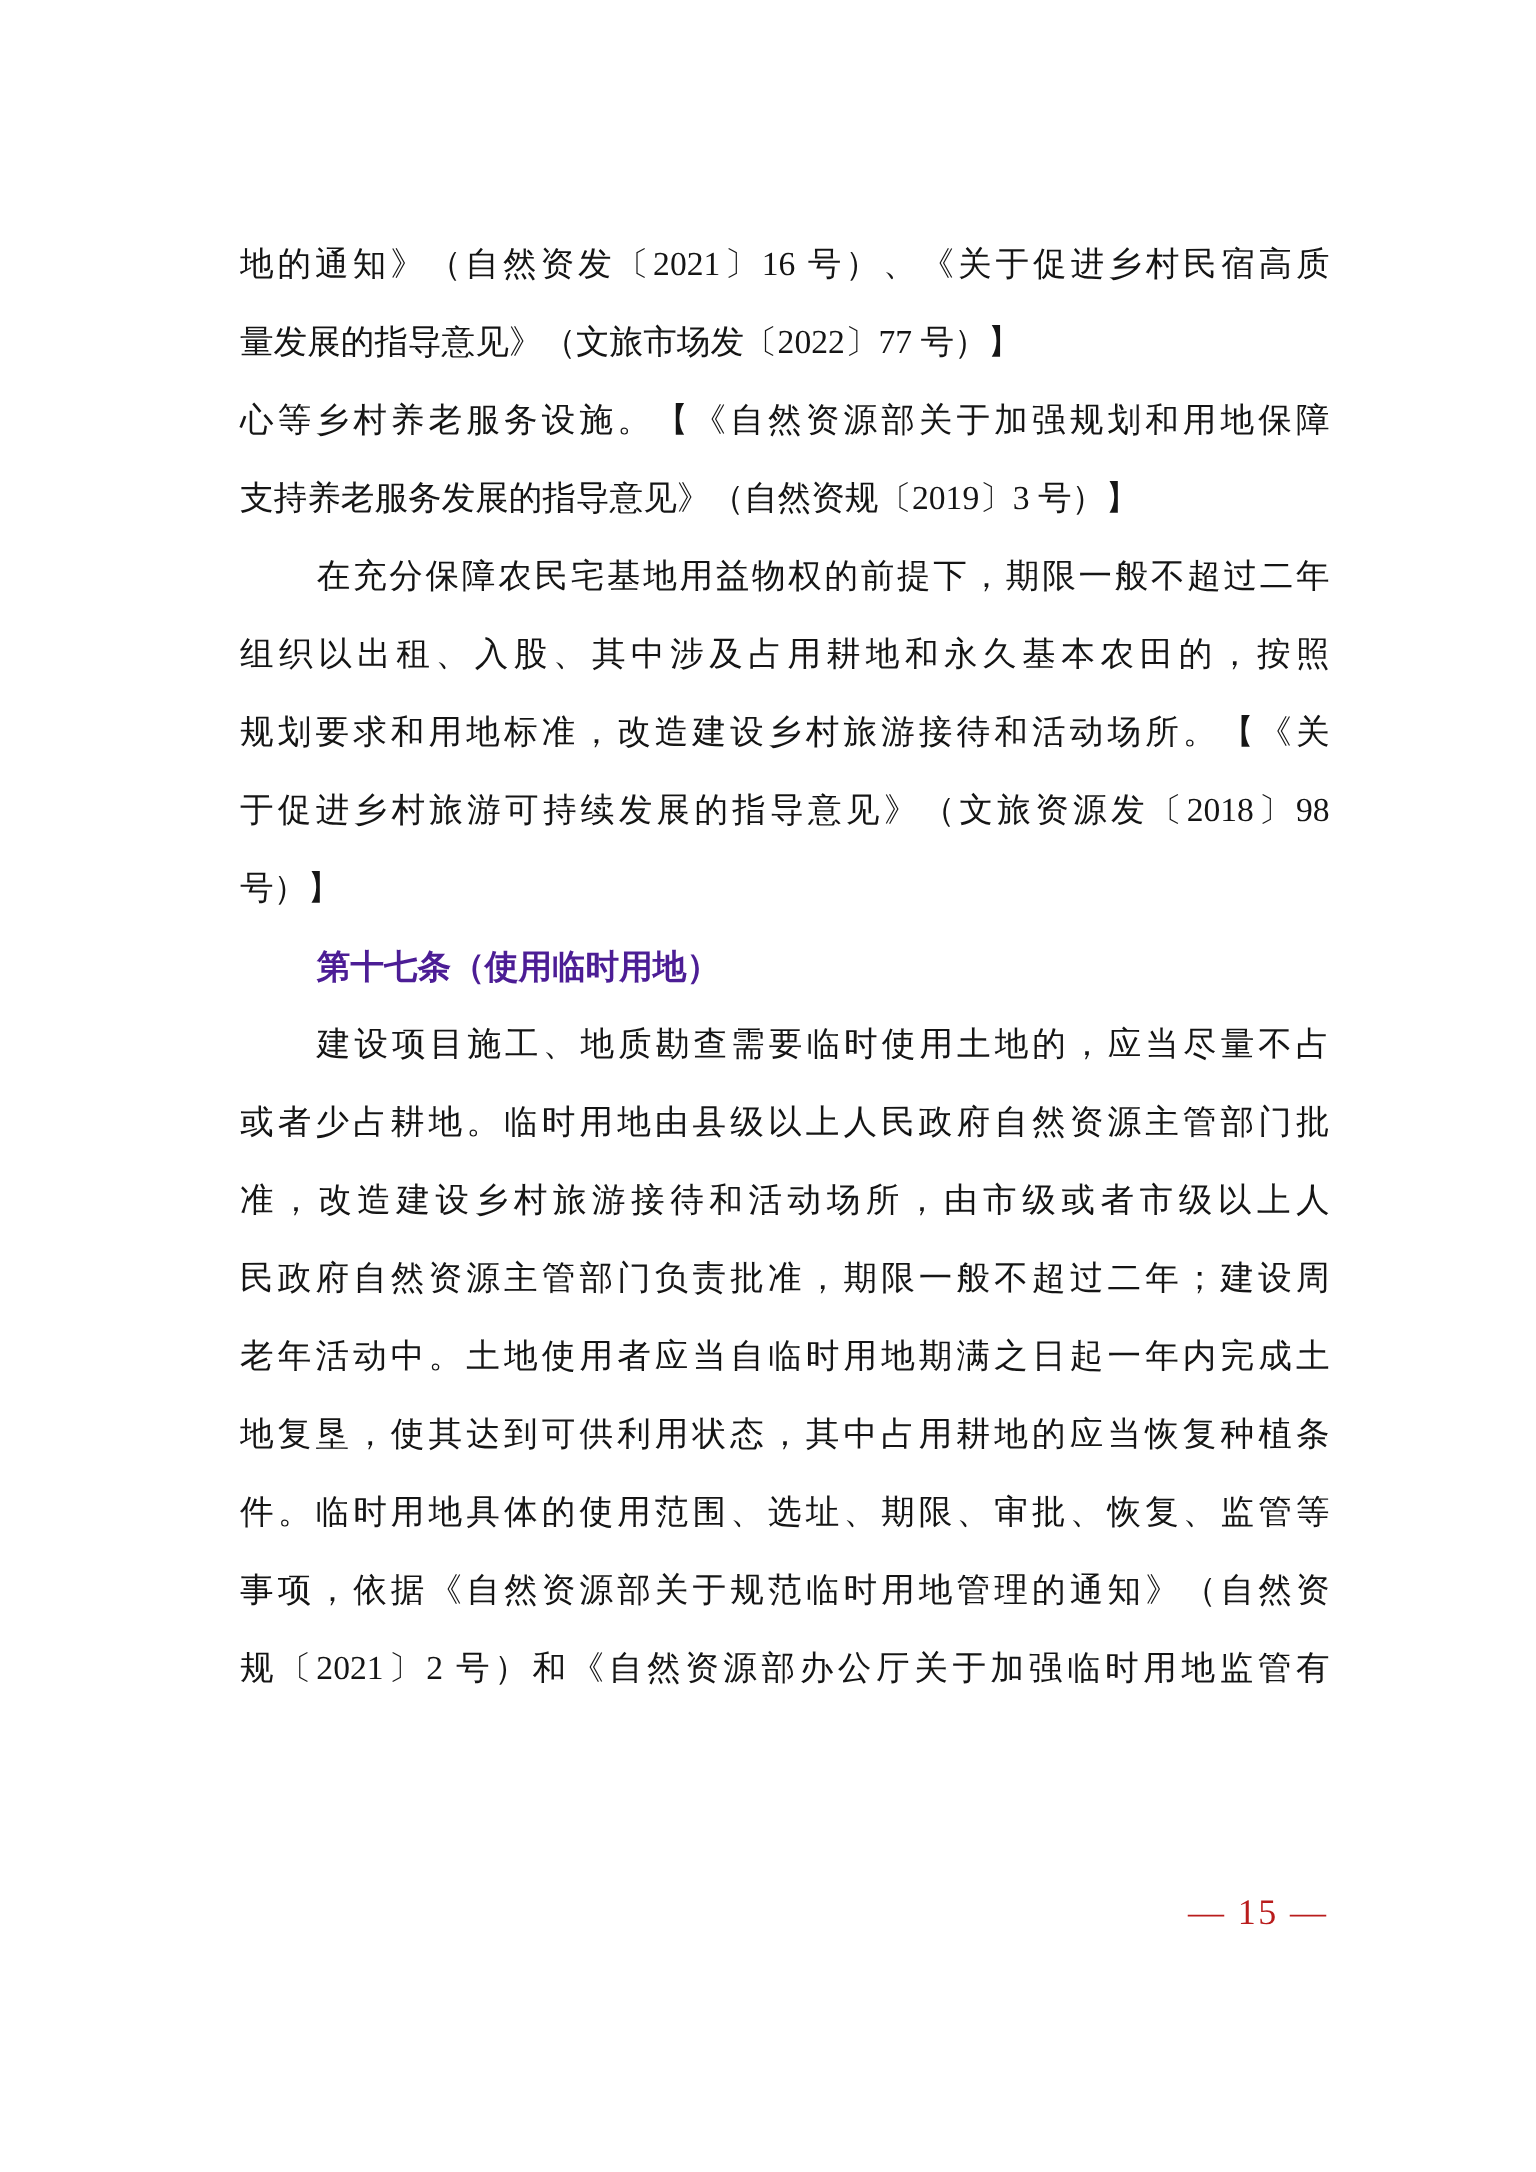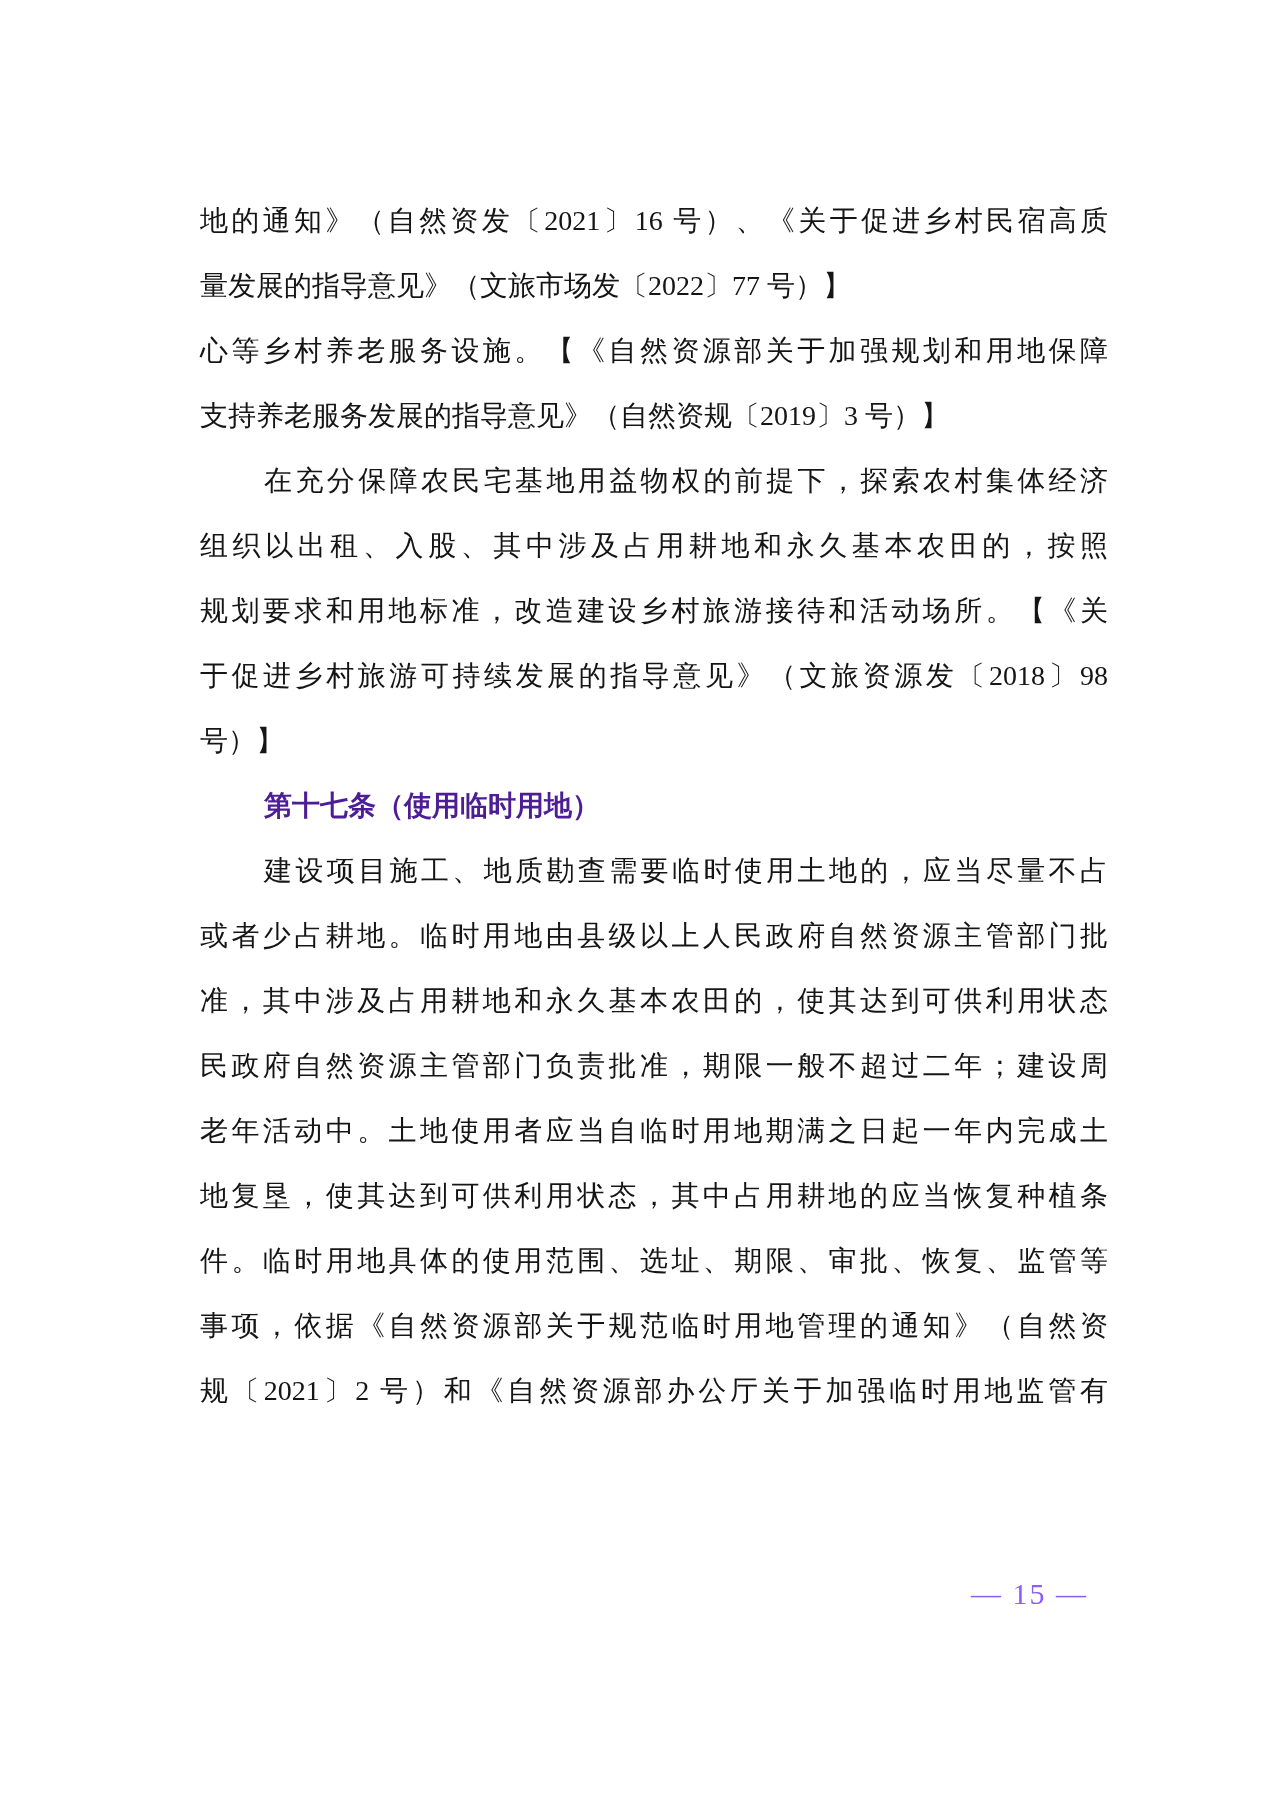--- a/index.html
+++ b/index.html
@@ -39,47 +39,47 @@
     text-indent: 64px;
   }
   .line.heading {
     font-family: "DejaVu Sans", "Liberation Sans", sans-serif;
     font-weight: bold;
     color: #4c1d95;
   }
   .page-number {
     position: absolute;
     top: 1572px;
-    right: 192px;
+    right: 173px;
     height: 44px;
     line-height: 44px;
     font-size: 30px;
-    color: #8b5cf6;
+    color: #b91c1c;
     font-family: "Liberation Serif", "DejaVu Serif", serif;
     letter-spacing: 2px;
   }
 </style>
 </head>
 <body>
 
 <div class="page">
   <div class="doc">
     <div class="line full">地的通知》（自然资发〔2021〕16 号）、《关于促进乡村民宿高质</div>
     <div class="line">量发展的指导意见》（文旅市场发〔2022〕77 号）】</div>
     <div class="line full">心等乡村养老服务设施。【《自然资源部关于加强规划和用地保障</div>
     <div class="line">支持养老服务发展的指导意见》（自然资规〔2019〕3 号）】</div>
-    <div class="line full indent">在充分保障农民宅基地用益物权的前提下，探索农村集体经济</div>
+    <div class="line full indent">在充分保障农民宅基地用益物权的前提下，期限一般不超过二年</div>
     <div class="line full">组织以出租、入股、其中涉及占用耕地和永久基本农田的，按照</div>
     <div class="line full">规划要求和用地标准，改造建设乡村旅游接待和活动场所。【《关</div>
     <div class="line full">于促进乡村旅游可持续发展的指导意见》（文旅资源发〔2018〕98</div>
     <div class="line">号）】</div>
     <div class="line heading indent">第十七条（使用临时用地）</div>
     <div class="line full indent">建设项目施工、地质勘查需要临时使用土地的，应当尽量不占</div>
     <div class="line full">或者少占耕地。临时用地由县级以上人民政府自然资源主管部门批</div>
-    <div class="line full">准，其中涉及占用耕地和永久基本农田的，使其达到可供利用状态</div>
+    <div class="line full">准，改造建设乡村旅游接待和活动场所，由市级或者市级以上人</div>
     <div class="line full">民政府自然资源主管部门负责批准，期限一般不超过二年；建设周</div>
     <div class="line full">老年活动中。土地使用者应当自临时用地期满之日起一年内完成土</div>
     <div class="line full">地复垦，使其达到可供利用状态，其中占用耕地的应当恢复种植条</div>
     <div class="line full">件。临时用地具体的使用范围、选址、期限、审批、恢复、监管等</div>
     <div class="line full">事项，依据《自然资源部关于规范临时用地管理的通知》（自然资</div>
     <div class="line full">规〔2021〕2 号）和《自然资源部办公厅关于加强临时用地监管有</div>
   </div>
 
   <div class="page-number">— 15 —</div>
 </div>

